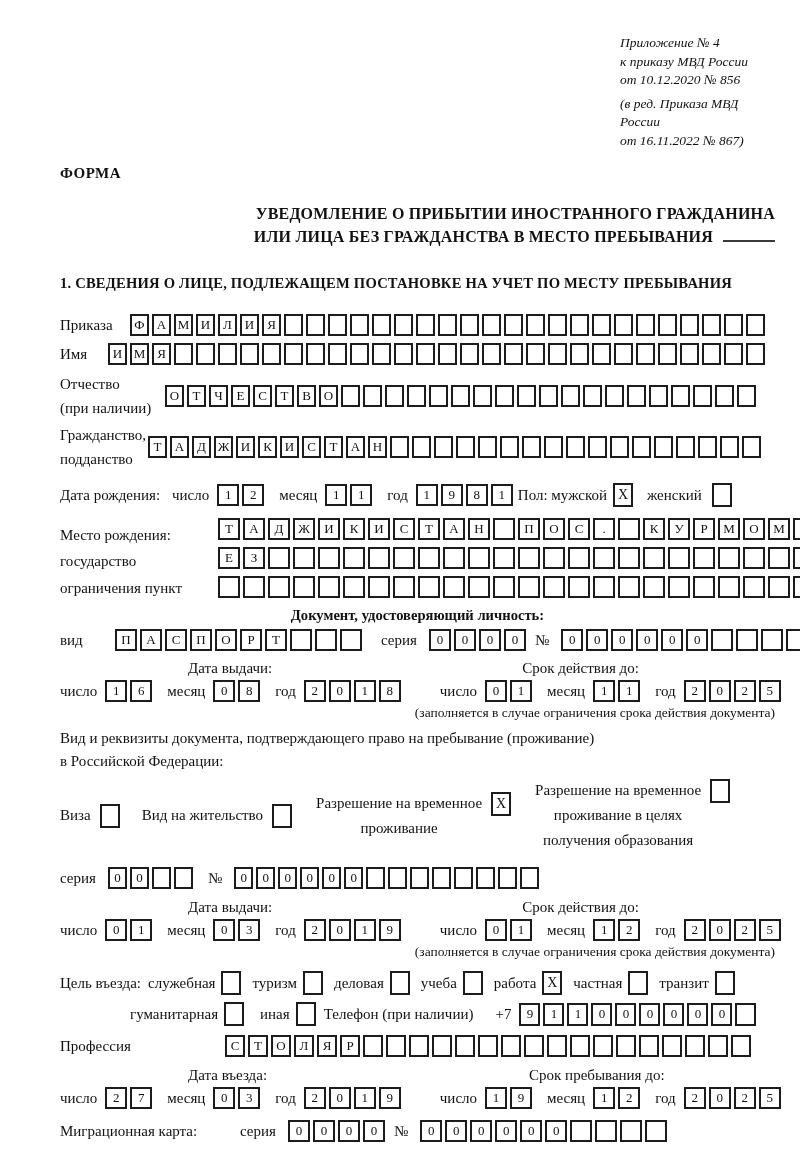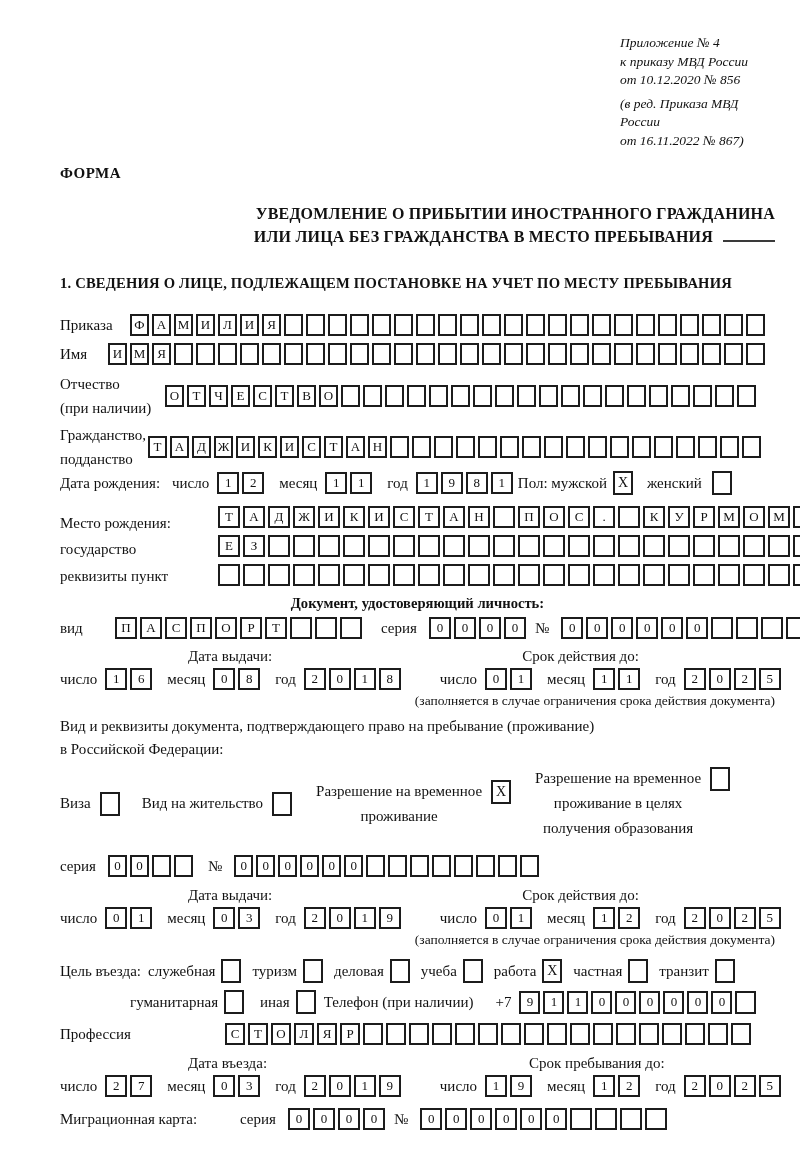--- a/index.html
+++ b/index.html
@@ -211,21 +211,21 @@
         <span class="cell"></span>
         <span class="cell"></span>
         <span class="cell"></span>
         <span class="cell"></span>
         <span class="cell"></span>
         <span class="cell"></span>
         <span class="cell"></span>
       </span>
   </div>
 
-  <div class="frow" style="margin-top:0">
+  <div class="frow" style="margin-top:12px">
     <span class="lbl" style="width:112px">Дата рождения:</span>
     <span class="dg">
       <span class="dlbl">число</span>
       <span class="cells w21">
           <span class="cell">1</span>
           <span class="cell">2</span>
         </span>
       <span class="gap"></span>
       <span class="dlbl">месяц</span>
       <span class="cells w21">
@@ -244,21 +244,21 @@
     <span class="lbl" style="margin-left:2px">Пол: мужской</span>
     <span class="checkbox" style="margin-left:6px">X</span>
     <span class="lbl" style="margin-left:14px">женский</span>
     <span class="checkbox" style="margin-left:10px"></span>
   </div>
 
   <div class="frow top" style="margin-top:11px">
     <span class="labelcol" style="width:158px">
       <div>Место рождения:</div>
       <div>государство</div>
-      <div>реквизиты пункт</div>
+      <div>ограничения пункт</div>
     </span>
     <span class="cellrows">
       <span class="cells w21">
           <span class="cell">Т</span>
           <span class="cell">А</span>
           <span class="cell">Д</span>
           <span class="cell">Ж</span>
           <span class="cell">И</span>
           <span class="cell">К</span>
           <span class="cell">И</span>

